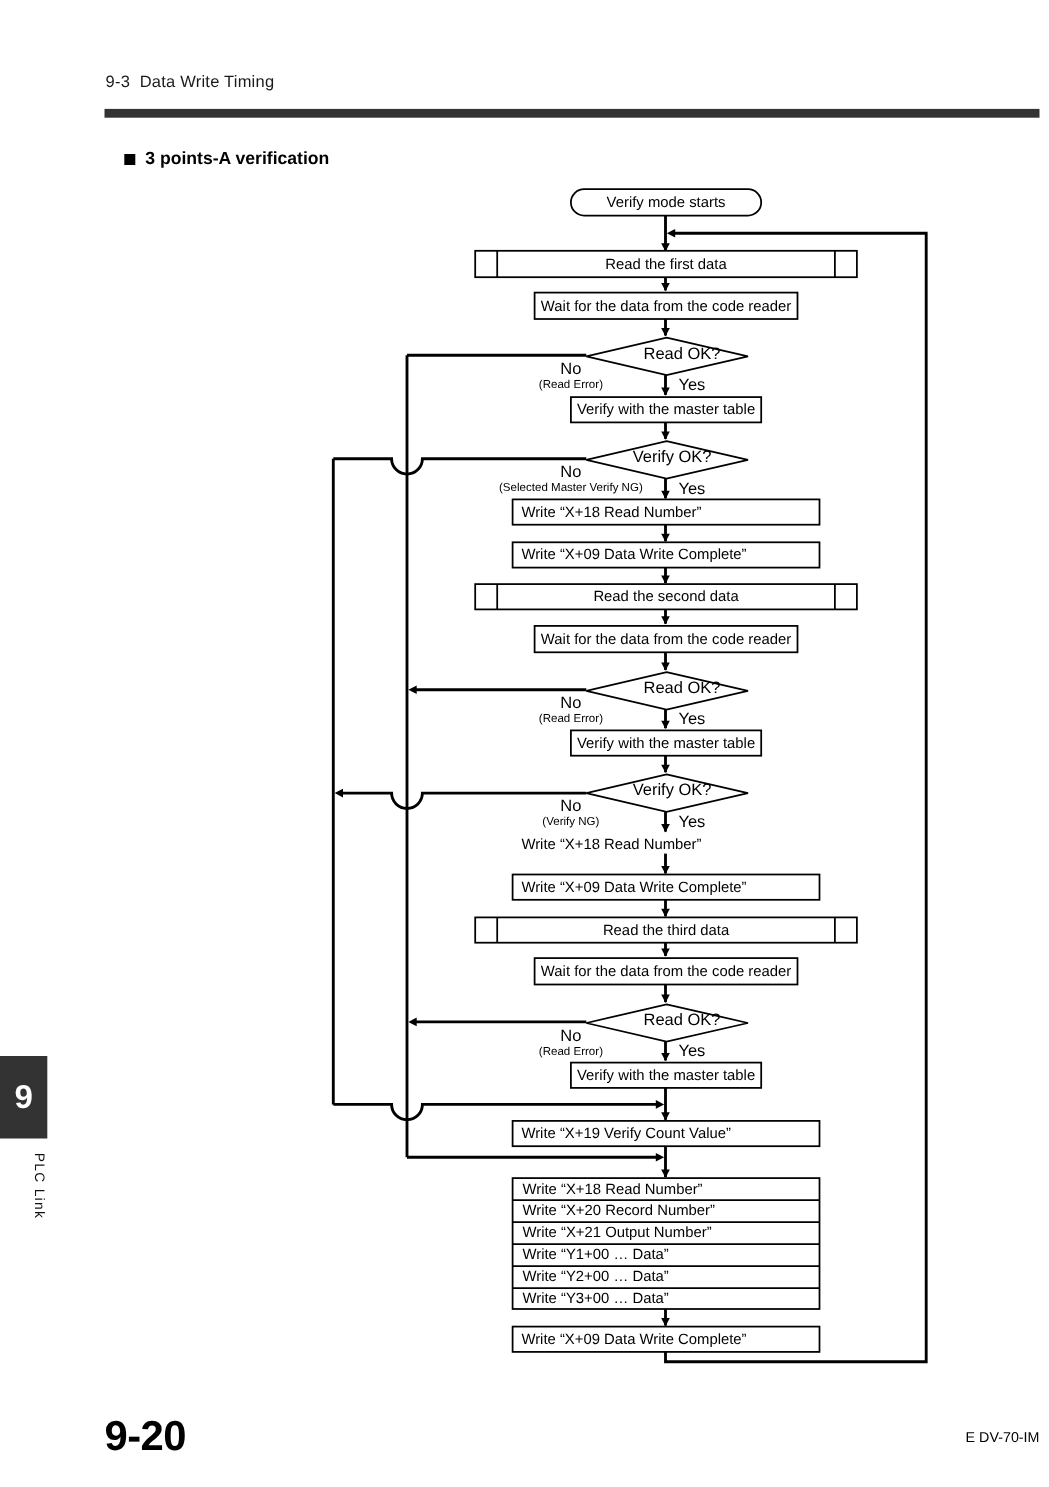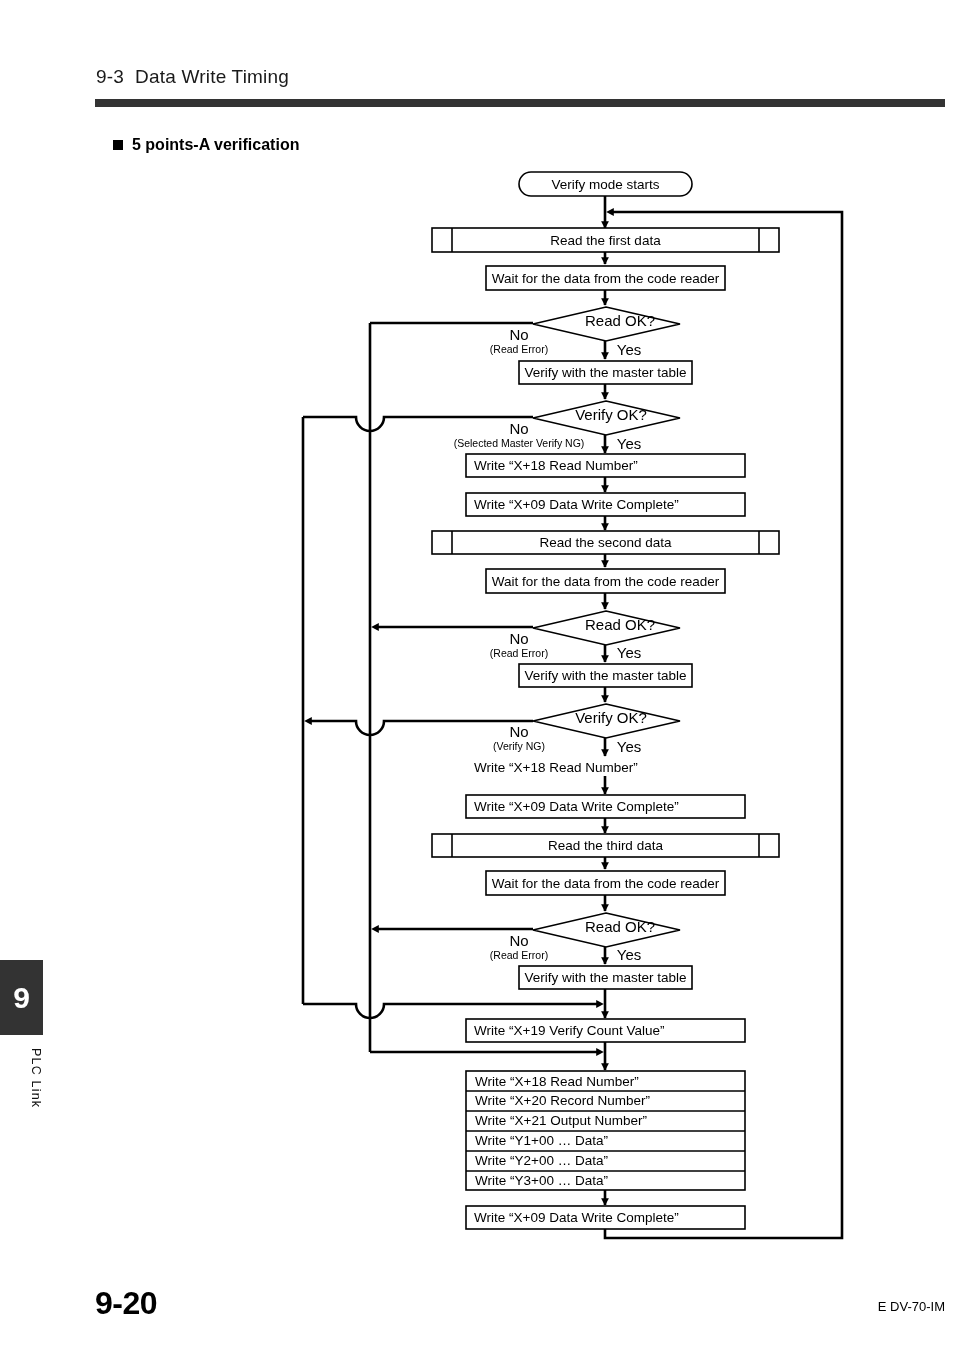--- a/index.html
+++ b/index.html
@@ -14,21 +14,21 @@
     font-family: "Liberation Sans", sans-serif;
     color: #000000;
     overflow: hidden;
   }
 
   
   #page-header-title {
     position: absolute;
     left: 96px;
     top: 66px;
-    font-size: 19px;
+    font-size: 15px;
     color: #1a1a1a;
     letter-spacing: 0.2px;
     white-space: pre;
   }
   #header-rule {
     position: absolute;
     left: 95px;
     top: 99px;
     width: 850px;
     height: 8px;
@@ -81,21 +81,21 @@
     writing-mode: vertical-rl;
     text-orientation: mixed;
     white-space: pre;
   }
 
   
   #footer-page-number {
     position: absolute;
     left: 95px;
     top: 1285px;
-    font-size: 32px;
+    font-size: 38px;
     font-weight: bold;
     color: #000000;
     letter-spacing: -0.5px;
     white-space: pre;
     text-align: right;
   }
   #footer-doc-code {
     position: absolute;
     right: 9px;
     top: 1299px;
@@ -167,21 +167,21 @@
 </style>
 </head>
 <body>
 
 <div id="page-header-title">9-3  Data Write Timing</div>
 
 <div id="header-rule"></div>
 
 <div id="section-heading">
   <span class="bullet-square"></span>
-  <span>5 points-A verification</span>
+  <span>3 points-A verification</span>
 </div>
 
 <div id="chapter-tab">9</div>
 
 <div id="chapter-side-label">PLC Link</div>
 
 <div id="footer-page-number">9-20</div>
 
 <div id="footer-doc-code">E DV-70-IM</div>
 

